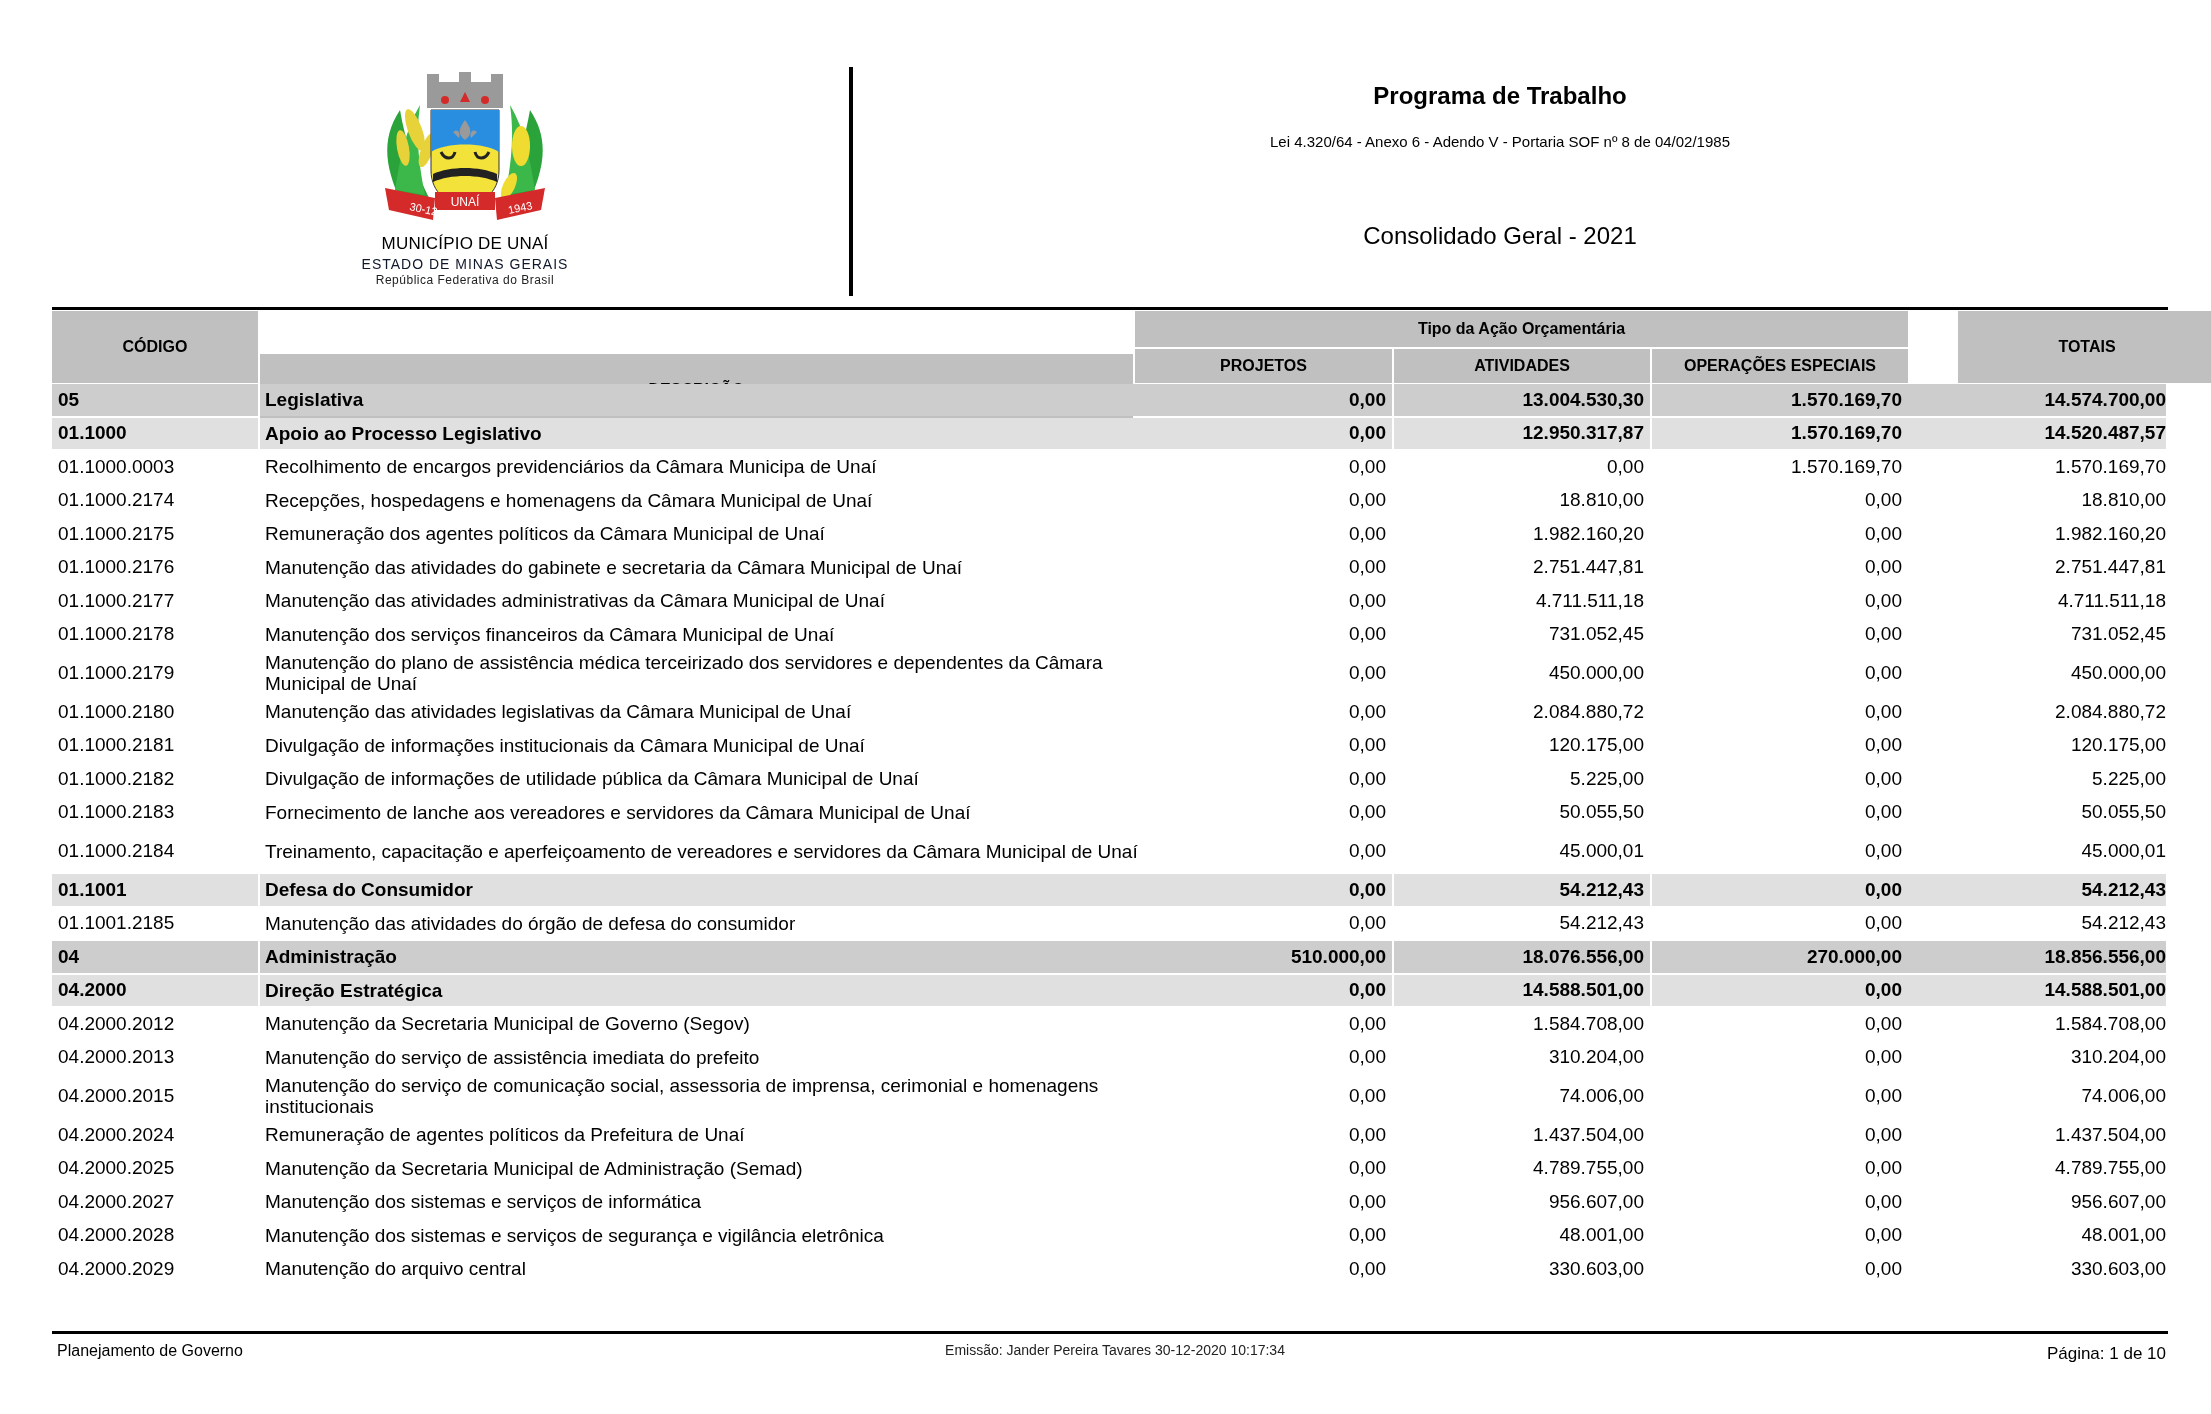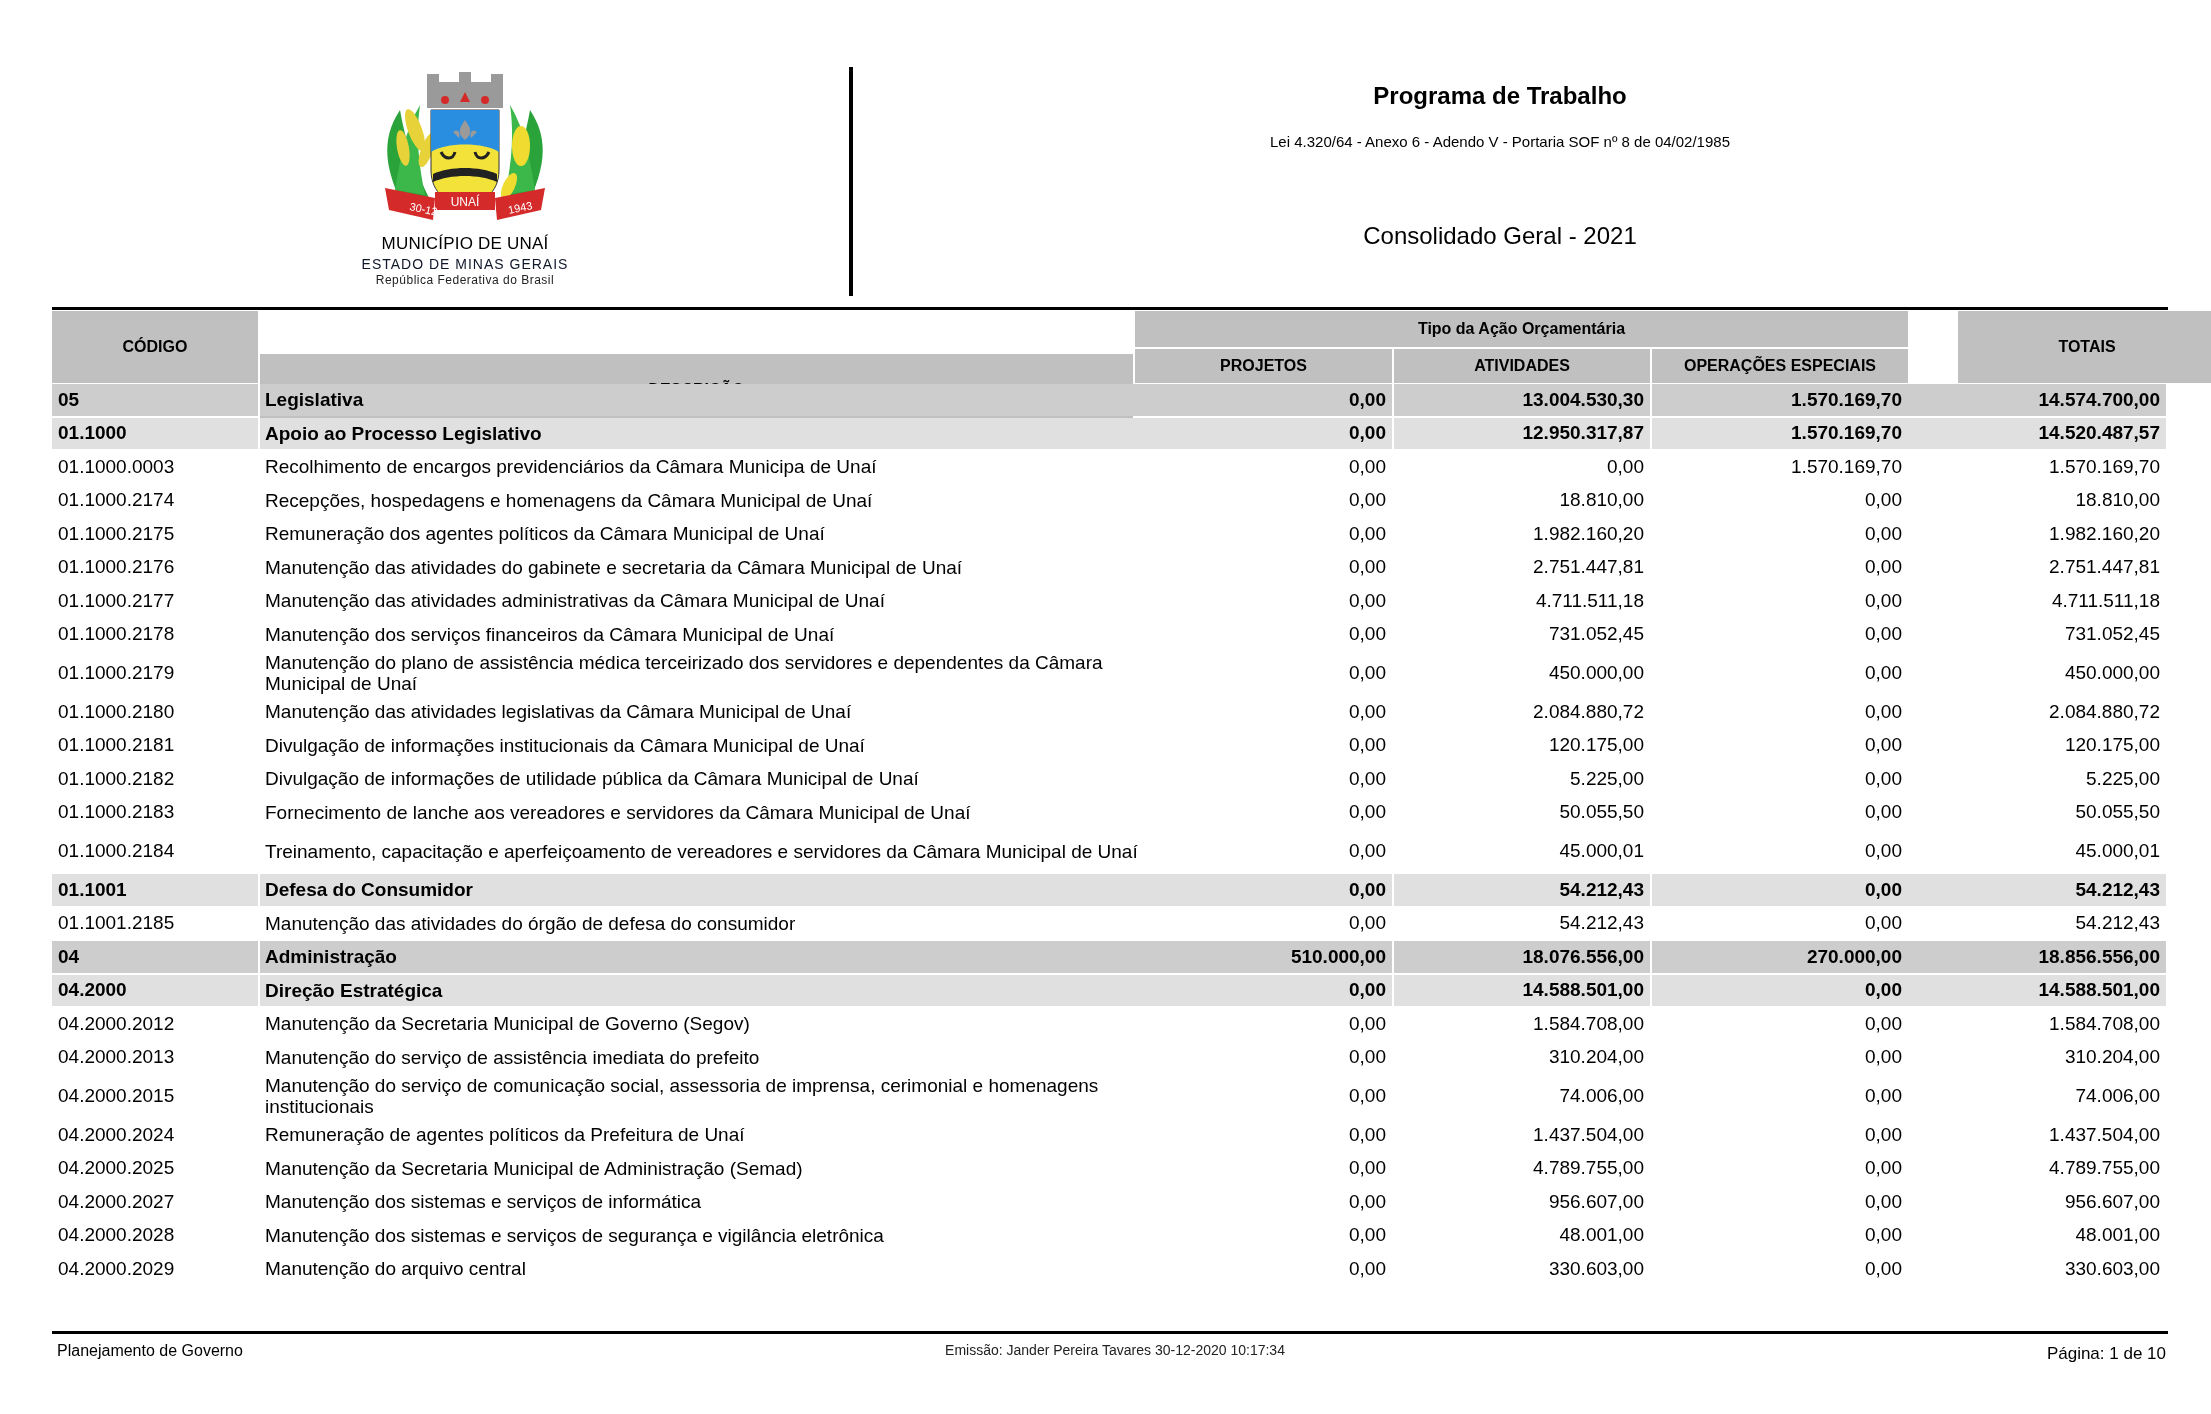--- a/index.html
+++ b/index.html
@@ -30,21 +30,21 @@
   .row { position:relative; width:2116px; box-sizing:border-box; font-size:19px; }
   .row .cell { position:absolute; top:0; bottom:2px; display:flex; align-items:center; box-sizing:border-box; }
   .row.l1 .cell { background:#cdcdcd; font-weight:bold; }
   .row.l2 .cell { background:#e0e0e0; font-weight:bold; }
   .row.l1 .cell.desc, .row.l2 .cell.desc { }
   .c-code { left:0; width:206px; padding-left:6px; }
   .c-desc { left:208px; width:925px; padding-left:5px; line-height:21px; }
   .c-proj { left:1083px; width:257px; justify-content:flex-end; padding-right:6px; }
   .c-ativ { left:1342px; width:256px; justify-content:flex-end; padding-right:6px;padding-left:24px; }
   .c-oper { left:1600px; width:256px; justify-content:flex-end; padding-right:6px; }
-  .c-tot  { left:1856px; width:258px; justify-content:flex-end; padding-right:6px; }
+  .c-tot  { left:1856px; width:258px; justify-content:flex-end; }
 
   
   .botline { position:absolute; left:52px; top:1331px; width:2116px; height:3px; background:#000; }
   .f-left { position:absolute; left:57px; top:1342px; font-size:16px; }
   .f-mid { position:absolute; left:900px; width:430px; top:1342px; font-size:14px; text-align:center; color:#222; }
   .f-right { position:absolute; right:45px; top:1344px; font-size:17px; }
 </style>
 </head>
 <body>
 

